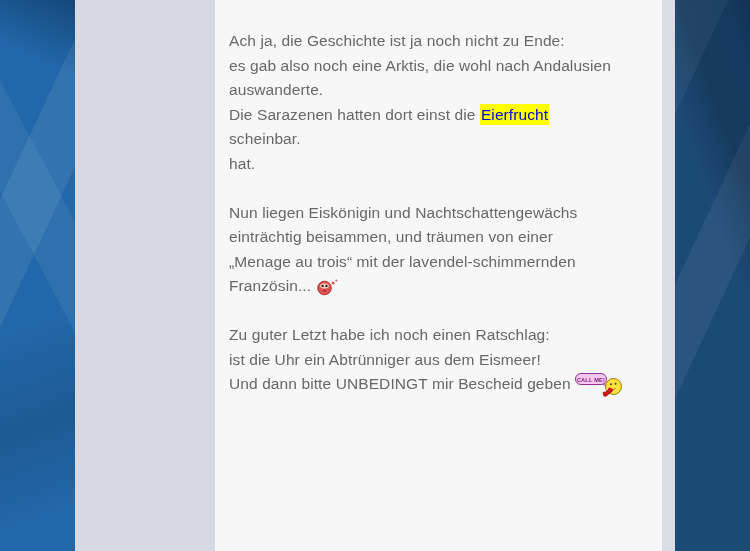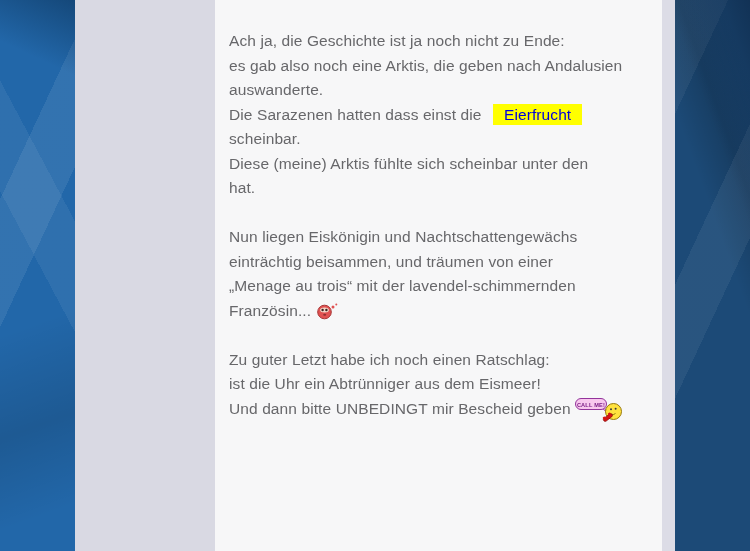--- a/index.html
+++ b/index.html
@@ -49,41 +49,39 @@
     font-size: 15.5px;
     line-height: 24.5px;
     letter-spacing: 0.1px;
   }
   .para + .para { margin-top: 24.5px; }
   .line { min-height: 24.5px; white-space: nowrap; }
   .hl-link {
     color: var(--link-color, #0000dd);
     background: var(--link-highlight, #ffff00);
     text-decoration: none;
-    padding: 2px 11px;
-    margin-left: 7px;
+    padding: 2px 1px;
   }
   .u { text-decoration: underline; }
   .emo { display: inline-block; vertical-align: middle; line-height: 0; }
   .emo svg { display: inline-block; }
 </style>
 </head>
 <body>
 
 <div class="page">
   <div class="bg-left"></div>
   <div class="author-col"></div>
   <div class="content" id="post-body">
       <div class="para">
         <div class="line"><span>Ach ja, die Geschichte ist ja noch nicht zu Ende:</span></div>
-        <div class="line"><span>es gab also noch eine Arktis, die geben nach Andalusien</span></div>
+        <div class="line"><span>es gab also noch eine Arktis, die wohl nach Andalusien</span></div>
         <div class="line"><span>auswanderte.</span></div>
-        <div class="line"><span>Die Sarazenen hatten dass einst die </span><a class="hl-link" href="#">Eierfrucht</a></div>
+        <div class="line"><span>Die Sarazenen hatten dort einst die </span><a class="hl-link" href="#">Eierfrucht</a></div>
         <div class="line"><span>scheinbar.</span></div>
-        <div class="line"><span>Diese (meine) Arktis fühlte sich scheinbar unter den</span></div>
         <div class="line"><span>hat.</span></div>
       </div>
       <div class="para">
         <div class="line"><span>Nun liegen Eiskönigin und Nachtschattengewächs</span></div>
         <div class="line"><span>einträchtig beisammen, und träumen von einer</span></div>
         <div class="line"><span>„Menage au trois“ mit der lavendel-schimmernden</span></div>
         <div class="line"><span>Französin... </span><span class="emo"><svg width="23" height="18" viewBox="0 0 23 18" xmlns="http://www.w3.org/2000/svg">
               <circle cx="8.5" cy="10" r="6.8" fill="#e15151" stroke="#a83636" stroke-width="1"></circle>
               <ellipse cx="8.5" cy="8" rx="4.4" ry="2.5" fill="#f2d7c8"></ellipse>
               <circle cx="6.6" cy="8" r="1.2" fill="#3f2020"></circle>

